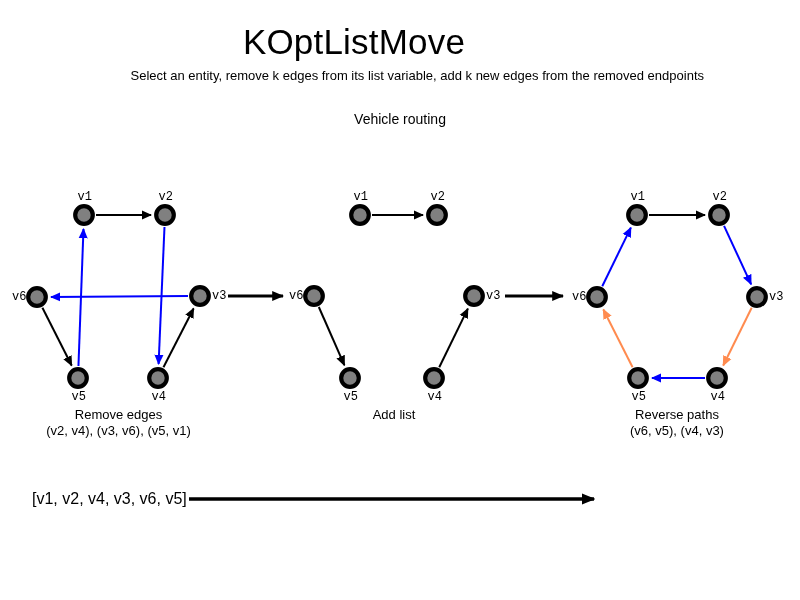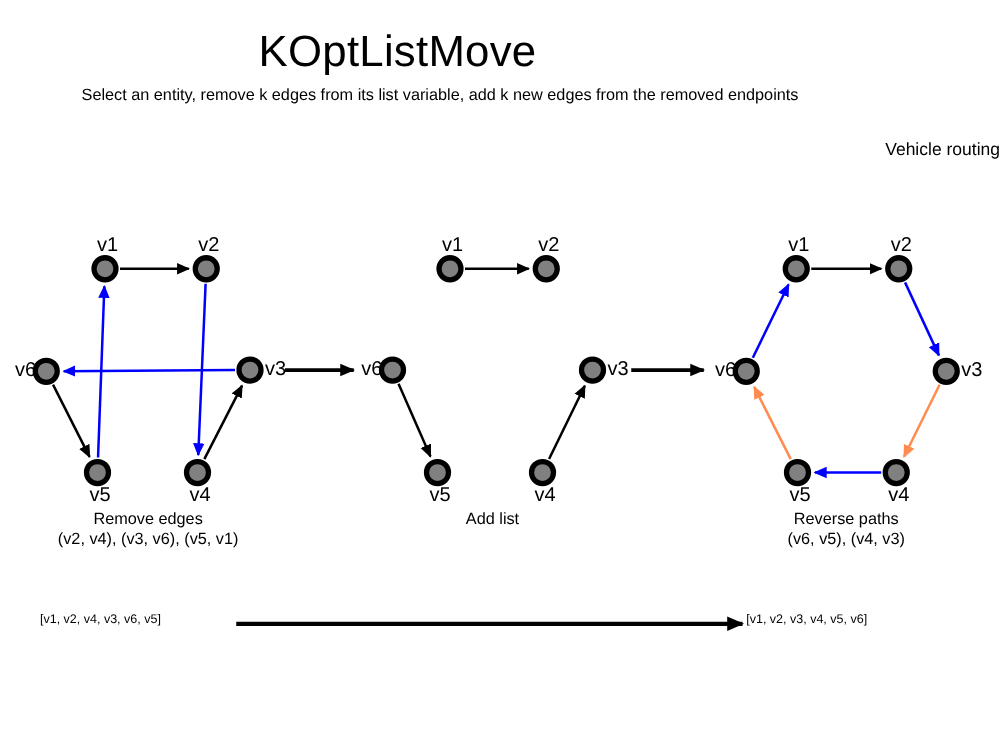--- a/index.html
+++ b/index.html
@@ -6,38 +6,38 @@
   body{
     width:800px;height:600px;background:#ffffff;
     font-family:"Liberation Sans", sans-serif;
     color:#000000;overflow:hidden;position:relative;
   }
   #stage{position:absolute;left:0;top:0;width:800px;height:600px;}
   svg.layer{position:absolute;left:0;top:0;width:800px;height:600px;}
 
   .title{
     position:absolute;left:0;top:24px;width:636px;text-align:center;
-    font-size:35px;font-weight:400;letter-spacing:.2px;line-height:1;
+    font-size:35px;font-weight:400;letter-spacing:.2px;line-height:1;padding-left:36px;
   }
   .subtitle{
-    position:absolute;left:0;top:68px;width:704px;text-align:center;
+    position:absolute;left:0;top:68px;width:704px;text-align:right;
     font-size:13px;font-weight:400;
   }
   .section-label{
-    position:absolute;left:0;top:111px;width:800px;text-align:right;
+    position:absolute;left:0;top:111px;width:800px;text-align:center;
     font-size:14px;font-weight:400;
   }
 
   .caption{position:absolute;text-align:center;font-size:13px;line-height:16px;}
   .caption .cap-title{display:block;}
   .caption .cap-sub{display:block;}
 
-  .vlist{position:absolute;font-size:10px;white-space:nowrap;}
+  .vlist{position:absolute;font-size:16px;white-space:nowrap;}
 
-  .nodelabel{position:absolute;font-size:16px;white-space:nowrap;line-height:12px;}
+  .nodelabel{position:absolute;font-size:12px;white-space:nowrap;line-height:12px;font-family:Liberation Mono, monospace;}
 </style>
 </head>
 <body>
 
 <div id="stage">
 
   <div class="title">KOptListMove</div>
   <div class="subtitle">Select an entity, remove k edges from its list variable, add k new edges from the removed endpoints</div>
   <div class="section-label">Vehicle routing</div>
 
@@ -146,15 +146,14 @@
       <div class="caption" style="left: 244px; top: 407px; width: 300px;">
         <span class="cap-title">Add list</span>
       </div>
       <div class="caption" style="left: 527px; top: 407px; width: 300px;">
         <span class="cap-title">Reverse paths</span>
         <span class="cap-sub">(v6, v5), (v4, v3)</span>
       </div>
     </div>
 
   <div class="vlist" id="list-before" style="left: 32px; top: 490px;">[v1, v2, v4, v3, v6, v5]</div>
-  <div class="vlist" id="list-after" style="left: 597px; top: 490px;">[v1, v2, v3, v4, v5, v6]</div>
 
 </div>
 
 </body></html>

